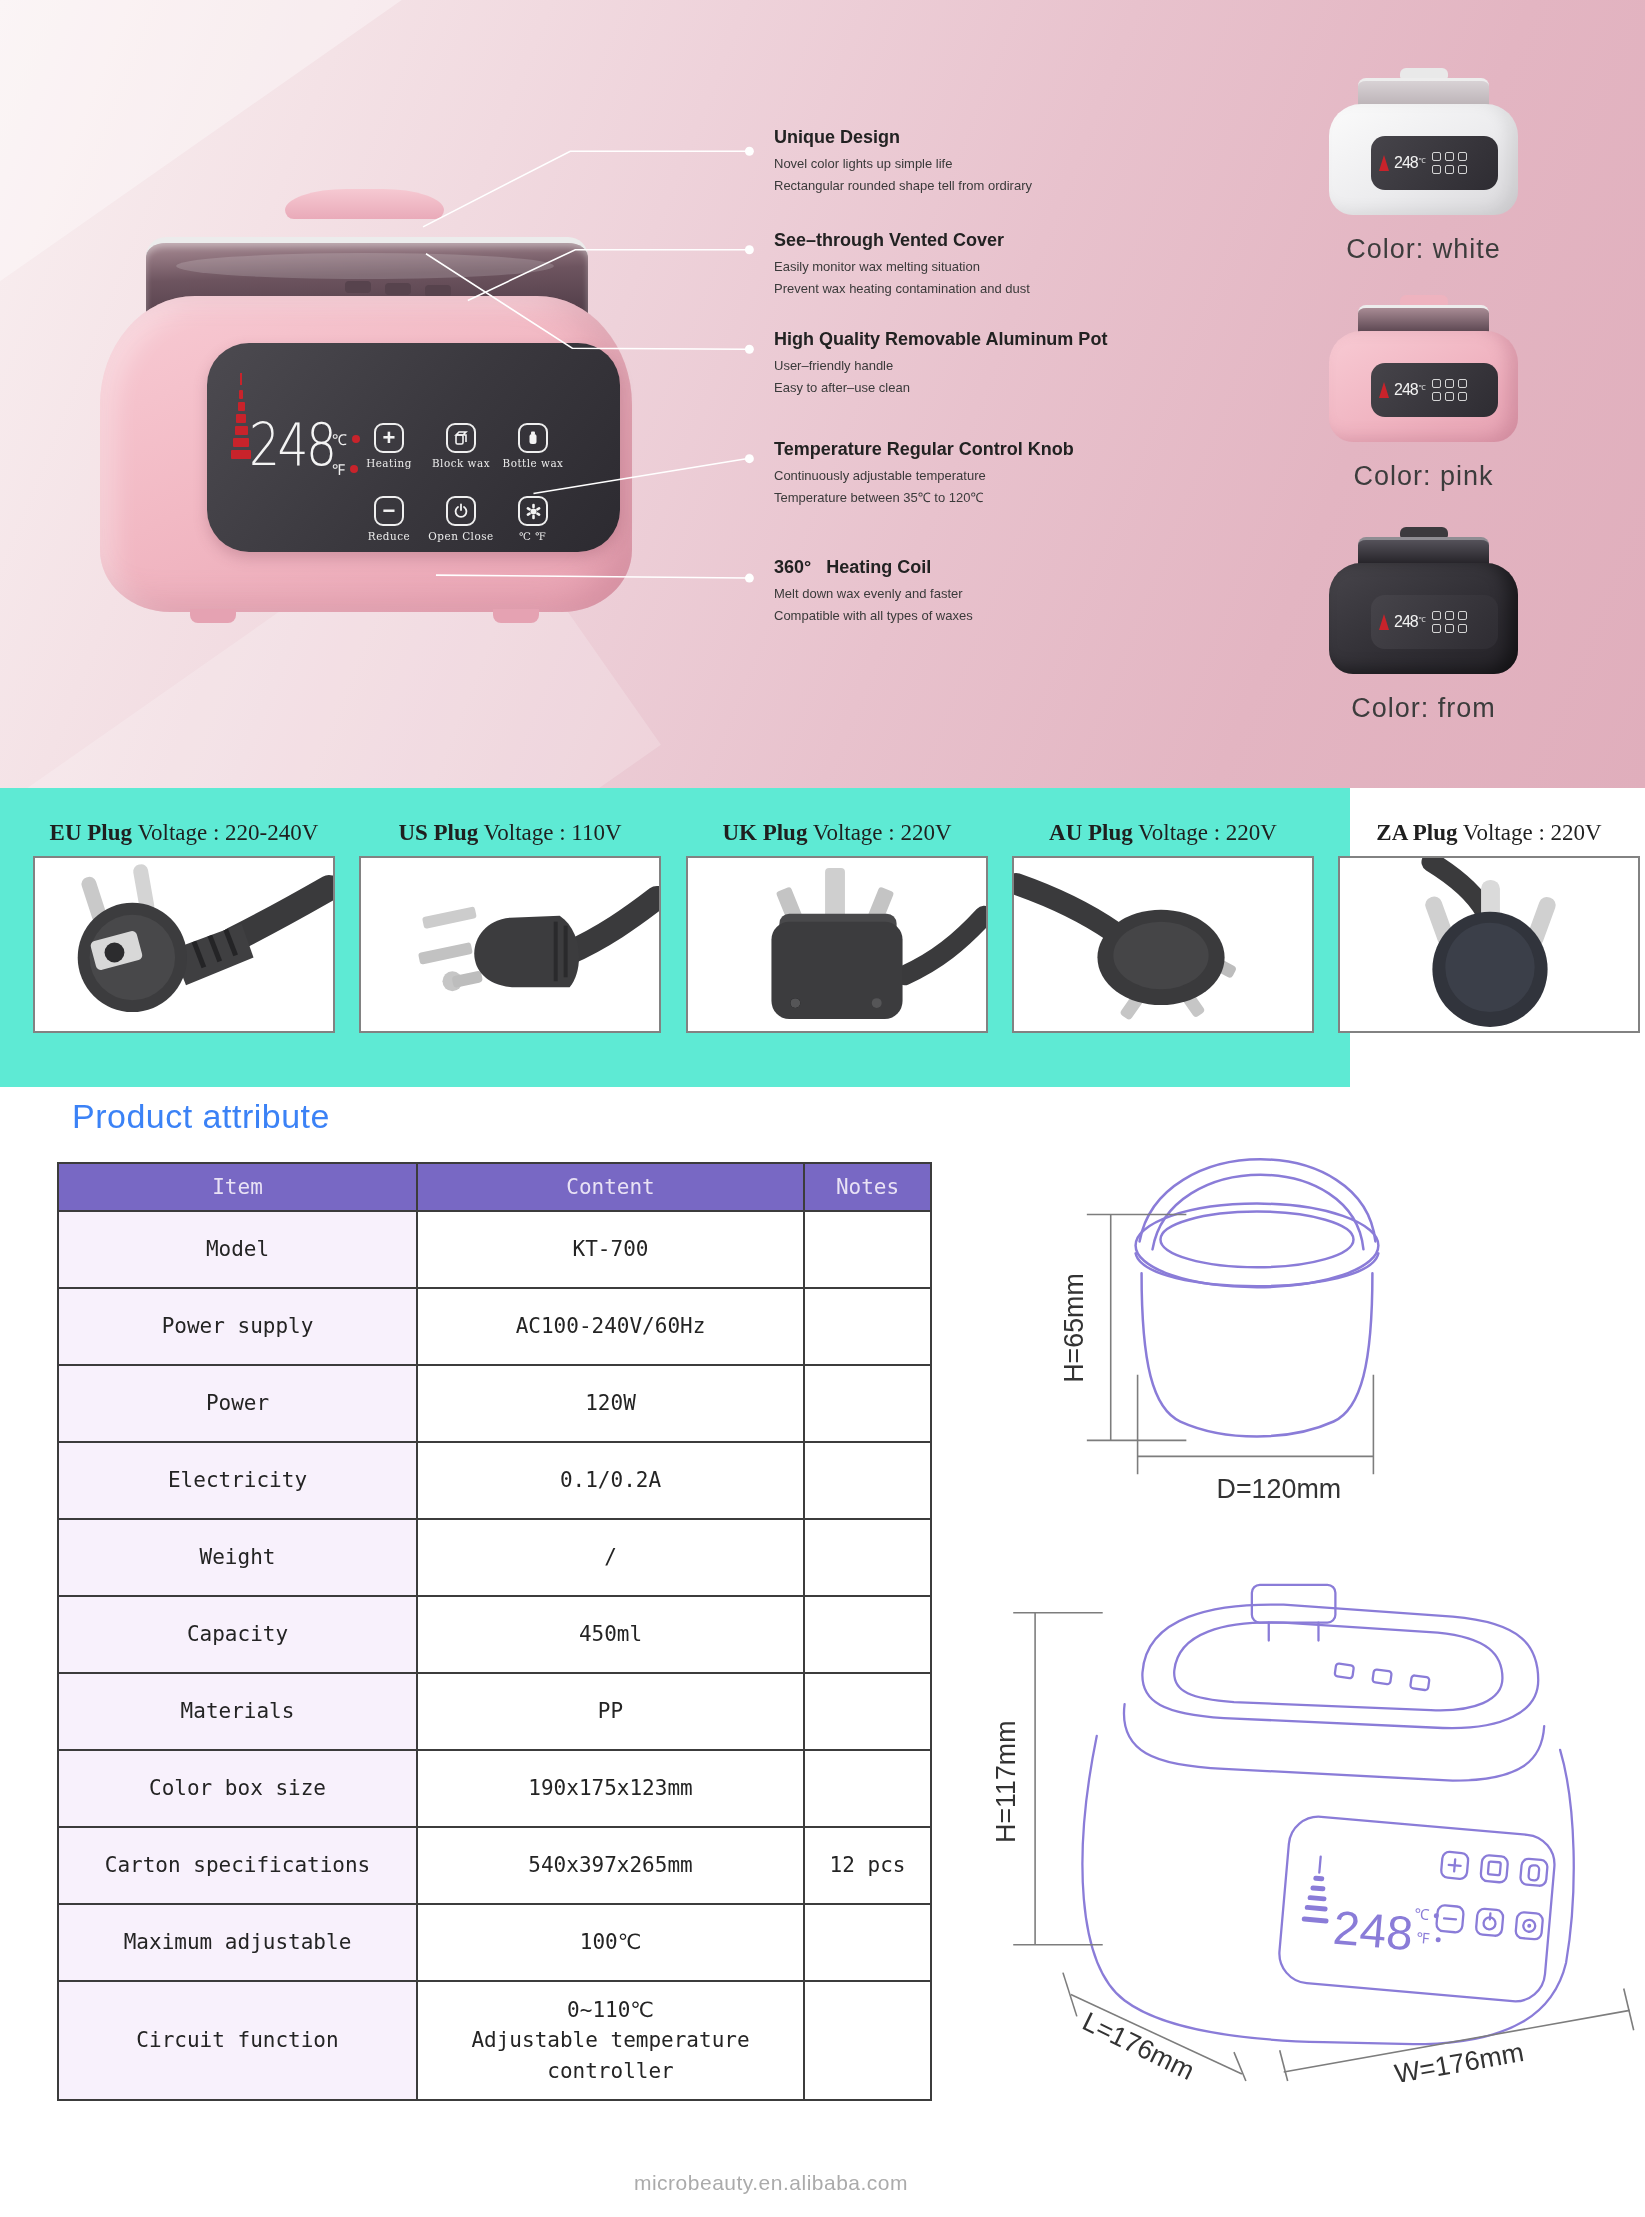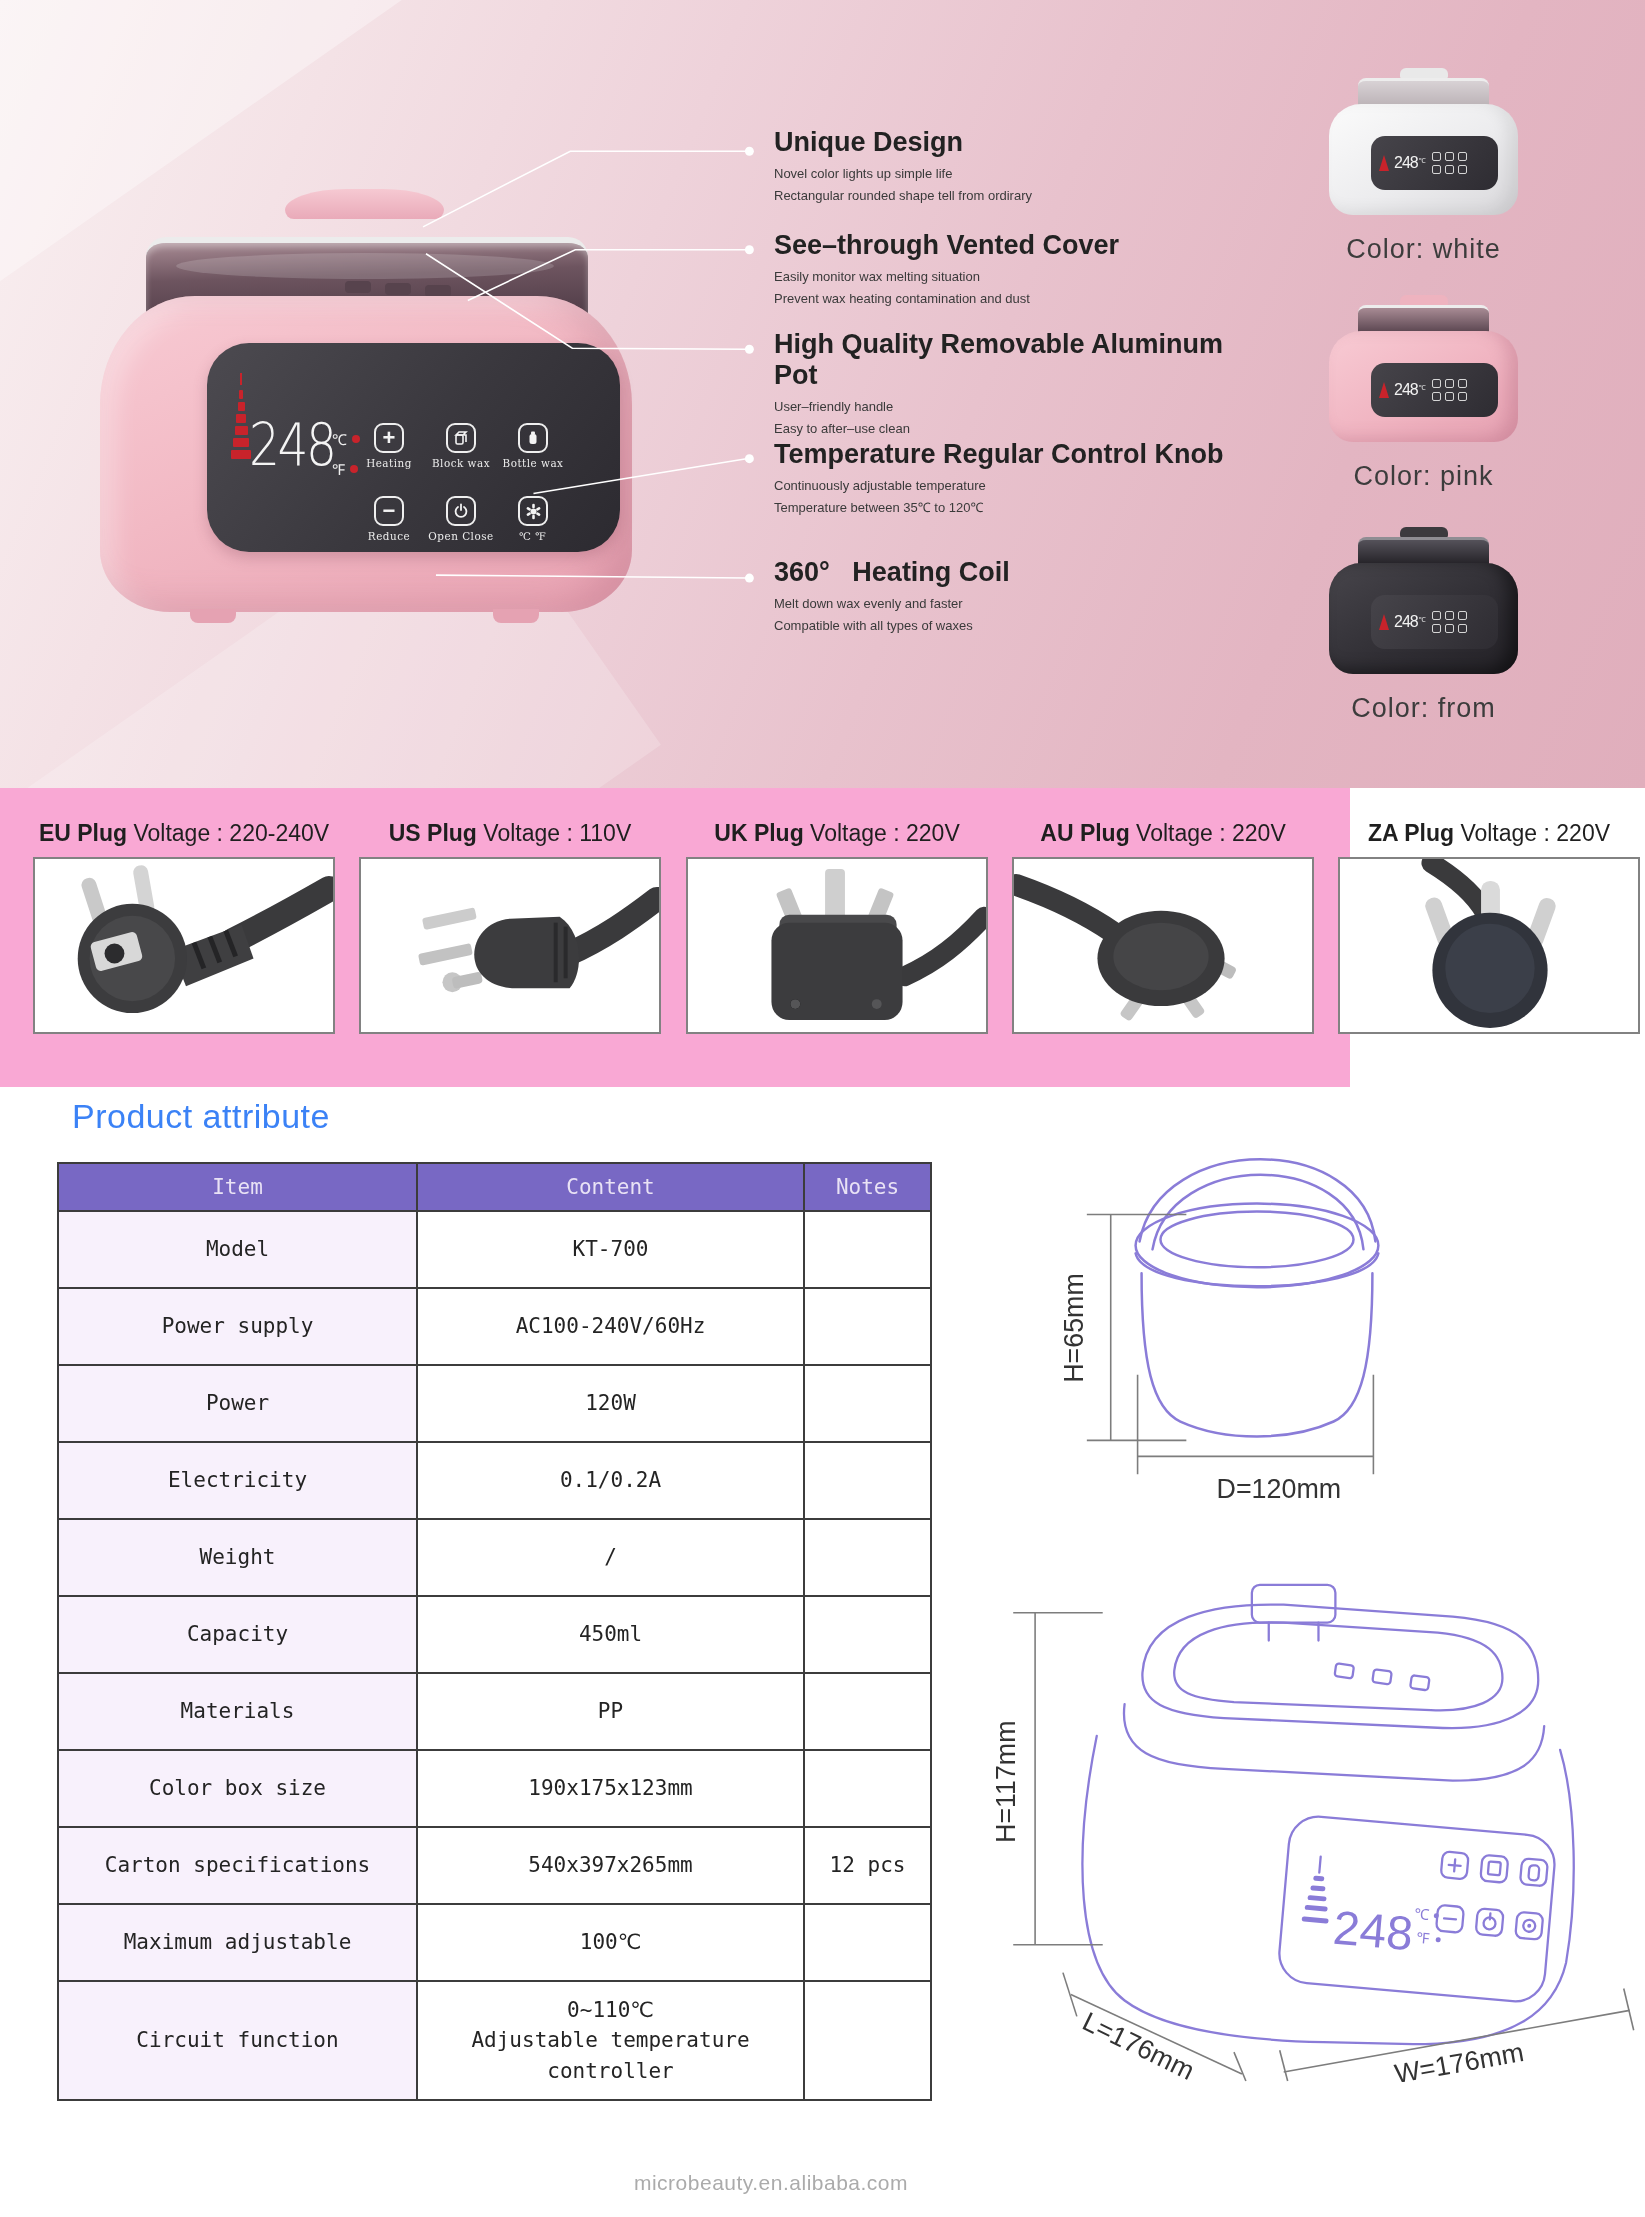--- a/index.html
+++ b/index.html
@@ -57,21 +57,21 @@
         font-size:22px;font-weight:bold;line-height:1;box-sizing:border-box;}
   .btn-ic svg{display:block;}
   .panel-btn em{font-style:normal;margin-top:4px;font-family:"DejaVu Serif",serif;
         font-size:10.4px;color:#ececec;white-space:nowrap;letter-spacing:0.5px;}
 
   
   .callout-lines{position:absolute;left:0;top:0;}
 
   
   .callout{position:absolute;left:774px;width:468px;}
-  .callout h3{margin:0 0 5px 0;font-size:27px;font-weight:600;color:#222;white-space:pre-wrap;}
+  .callout h3{margin:0 0 5px 0;font-size:18px;font-weight:600;color:#222;white-space:pre-wrap;}
   .callout p{margin:0;font-size:13px;color:#3a3a3a;line-height:22px;}
 
   
   .variant{position:absolute;left:1294px;width:259px;text-align:center;}
   .variant-caption{margin-top:12px;font-size:27px;color:#3c3c3c;letter-spacing:1px;}
   .mini{position:relative;width:189px;height:154px;margin:0 auto;}
   .m-knob{position:absolute;left:71px;top:0;width:48px;height:11px;border-radius:6px 6px 3px 3px;}
   .m-lid{position:absolute;left:29px;top:10px;width:131px;height:30px;border-radius:8px 8px 4px 4px;
          border-top:3px solid #ededed;box-sizing:border-box;}
   .m-body{position:absolute;left:0;top:36px;width:189px;height:111px;
@@ -85,21 +85,21 @@
   .m-btns{display:grid;grid-template-columns:repeat(3,9px);grid-auto-rows:9px;gap:4px;margin-left:2px;}
   .m-btns i{border:1.2px solid #d6d6d6;border-radius:2px;display:block;}
   .variant-white .m-knob{background:#e9e9e9;} .variant-white .m-lid{background:linear-gradient(#d8d2d5,#b9b0b4);}
   .variant-white .m-body{background:linear-gradient(150deg,#fbfbfb,#ececee 55%,#d9d8db);box-shadow:inset -10px -4px 16px rgba(0,0,0,.08);}
   .variant-pink .m-knob{background:#eeb3bf;} .variant-pink .m-lid{background:linear-gradient(#a88b94,#523e49);}
   .variant-pink .m-body{background:linear-gradient(150deg,#f8cbd4,#f0b4c1 55%,#e5a0b1);box-shadow:inset -10px -4px 16px rgba(164,94,116,.3);}
   .variant-black .m-knob{background:#3c3a3e;} .variant-black .m-lid{background:linear-gradient(#55525a,#1f1d22);border-top-color:#8f8d93;}
   .variant-black .m-body{background:linear-gradient(150deg,#47454b,#312f35 55%,#232126);box-shadow:inset -10px -4px 16px rgba(0,0,0,.45);}
 
   
-  .plug-section{position:absolute;left:0;top:788px;width:1350px;height:299px;background:#f9a8d4;}
+  .plug-section{position:absolute;left:0;top:788px;width:1350px;height:299px;background:#5eead4;font-family:Liberation Serif, serif;}
   .plug-col{position:absolute;top:32px;width:302px;}
   .plug-header{text-align:center;font-size:23px;color:#1f1f1f;margin-bottom:10px;white-space:nowrap;}
   .plug-header b{font-weight:bold;}
   .plug-box{border:2px solid #828282;background:#fff;height:177px;box-sizing:border-box;
         display:flex;align-items:center;justify-content:center;}
 
   
   .attr-heading{position:absolute;left:72px;top:1097px;font-size:34px;color:#3b82f6;letter-spacing:0.5px;}
   .attr-wrap{position:absolute;left:57px;top:1162px;}
   table.attr{border-collapse:collapse;table-layout:fixed;width:874px;

